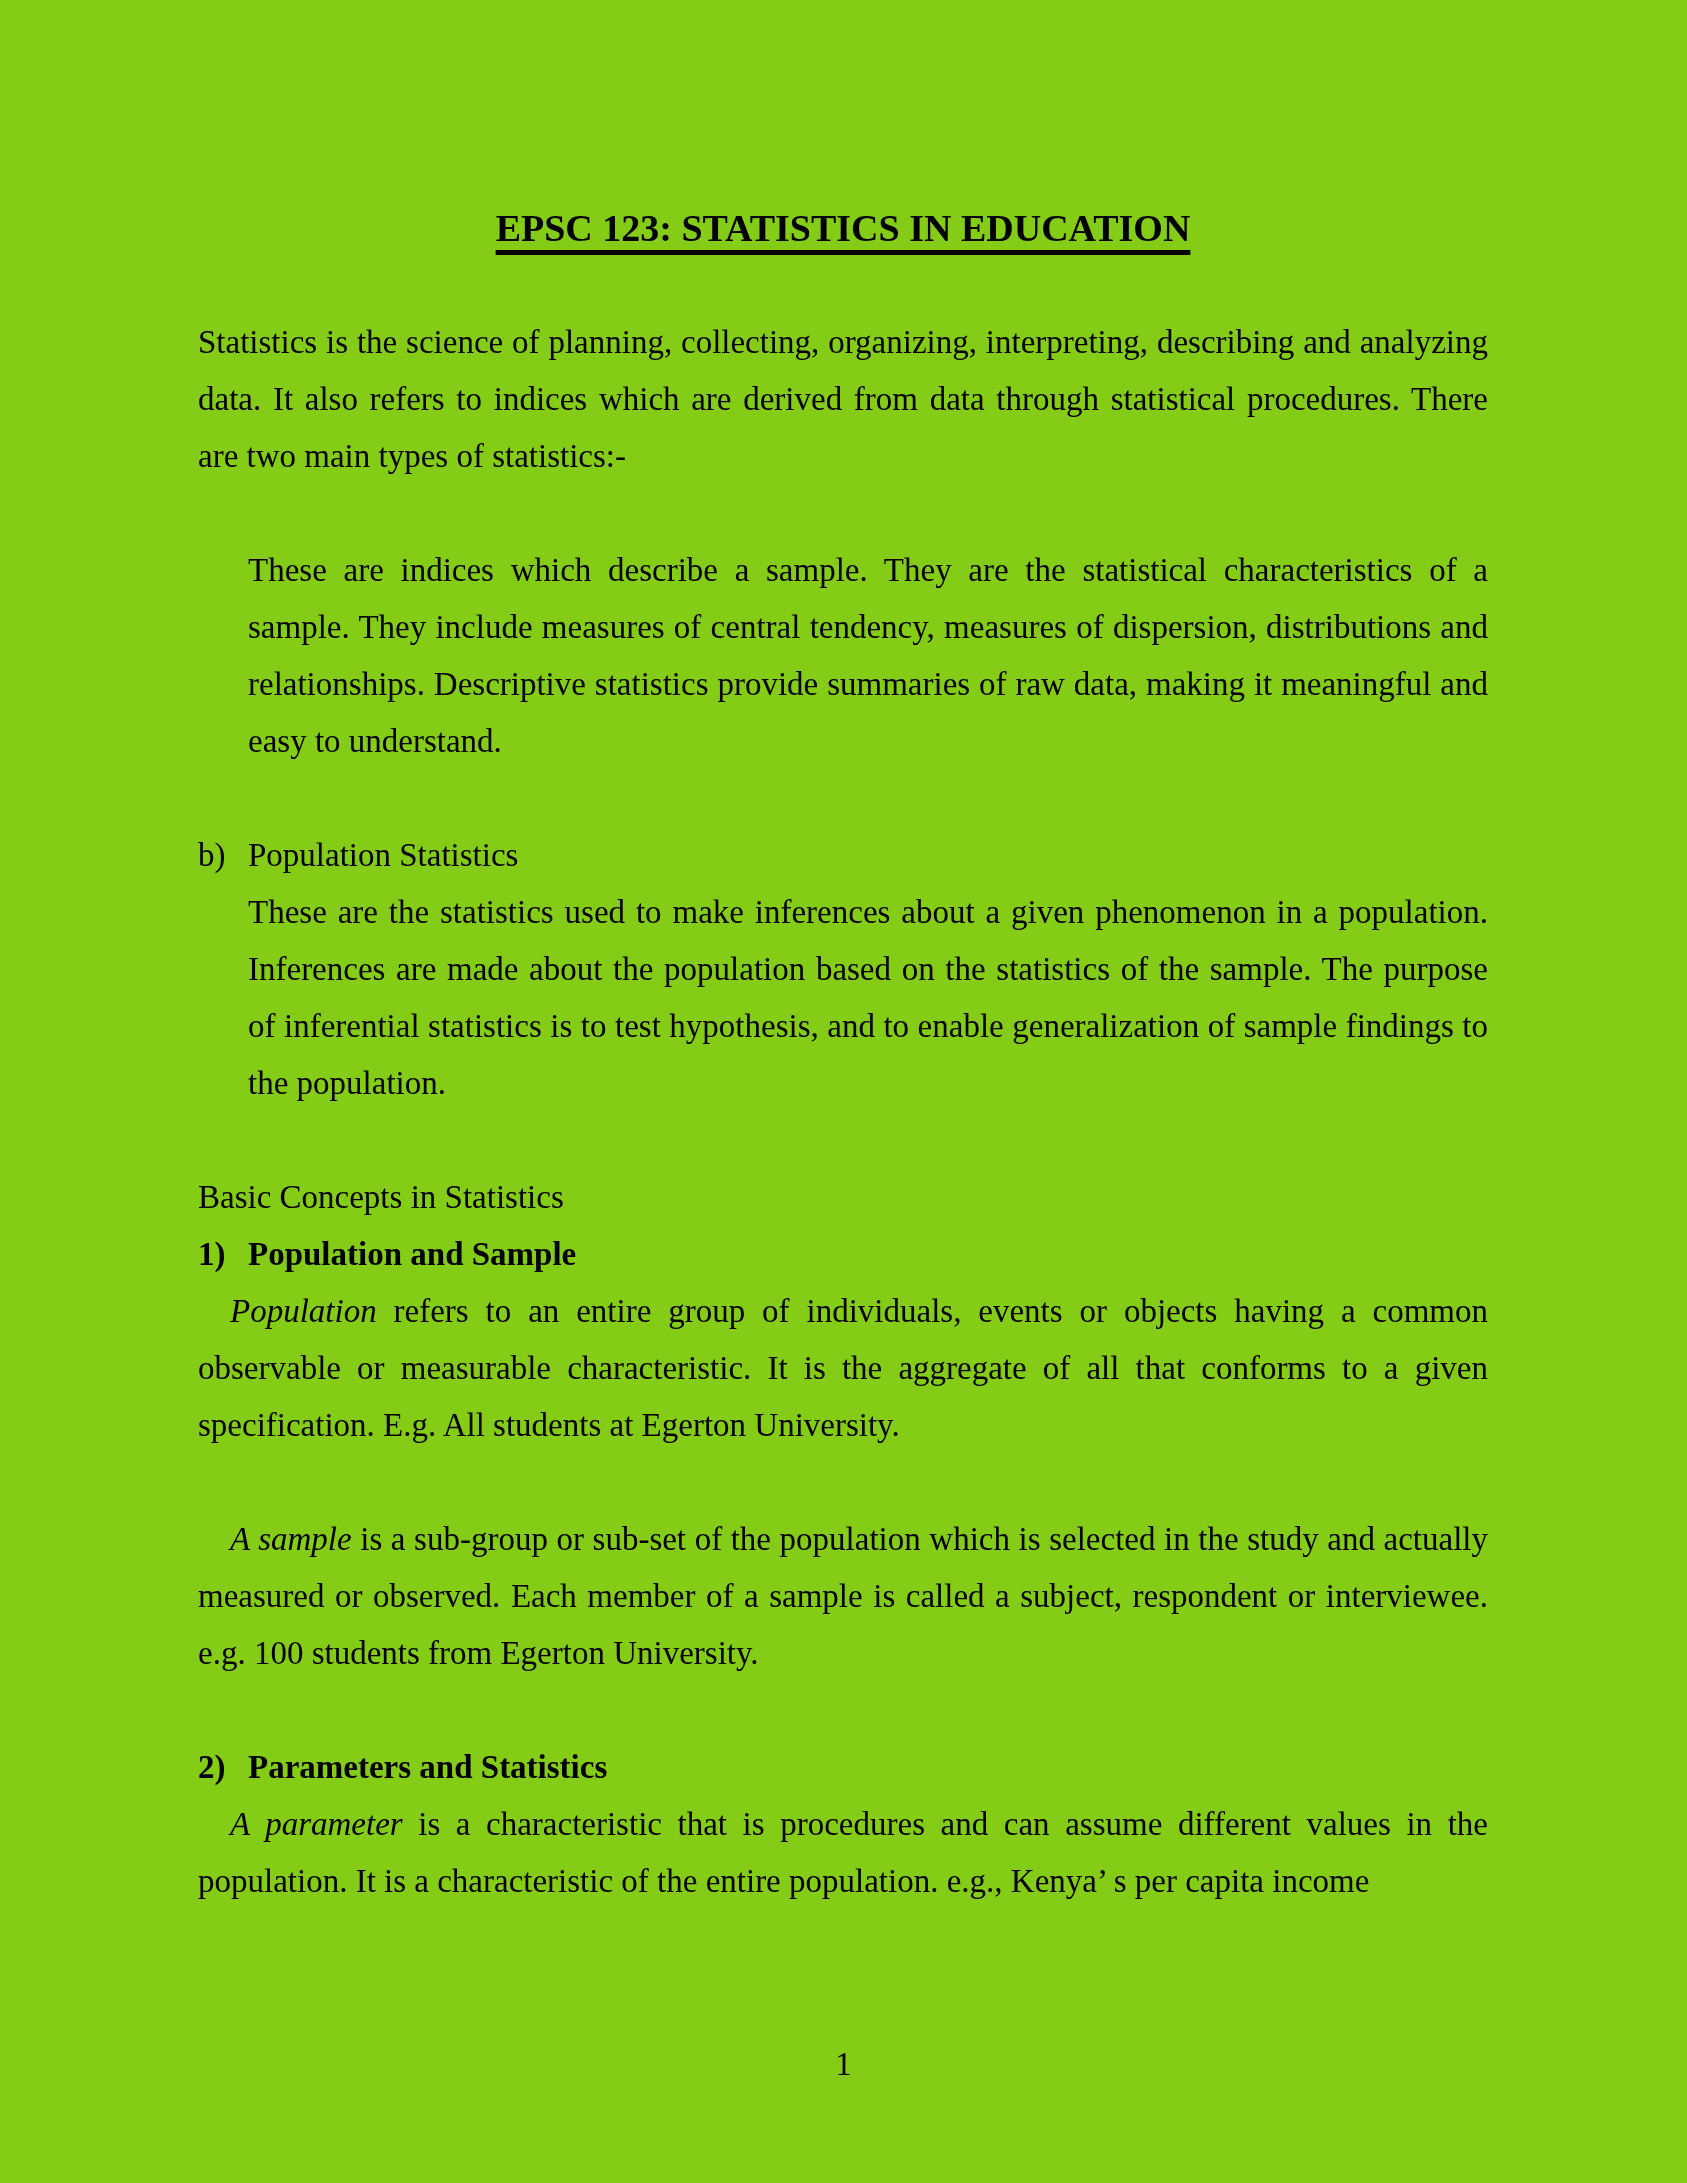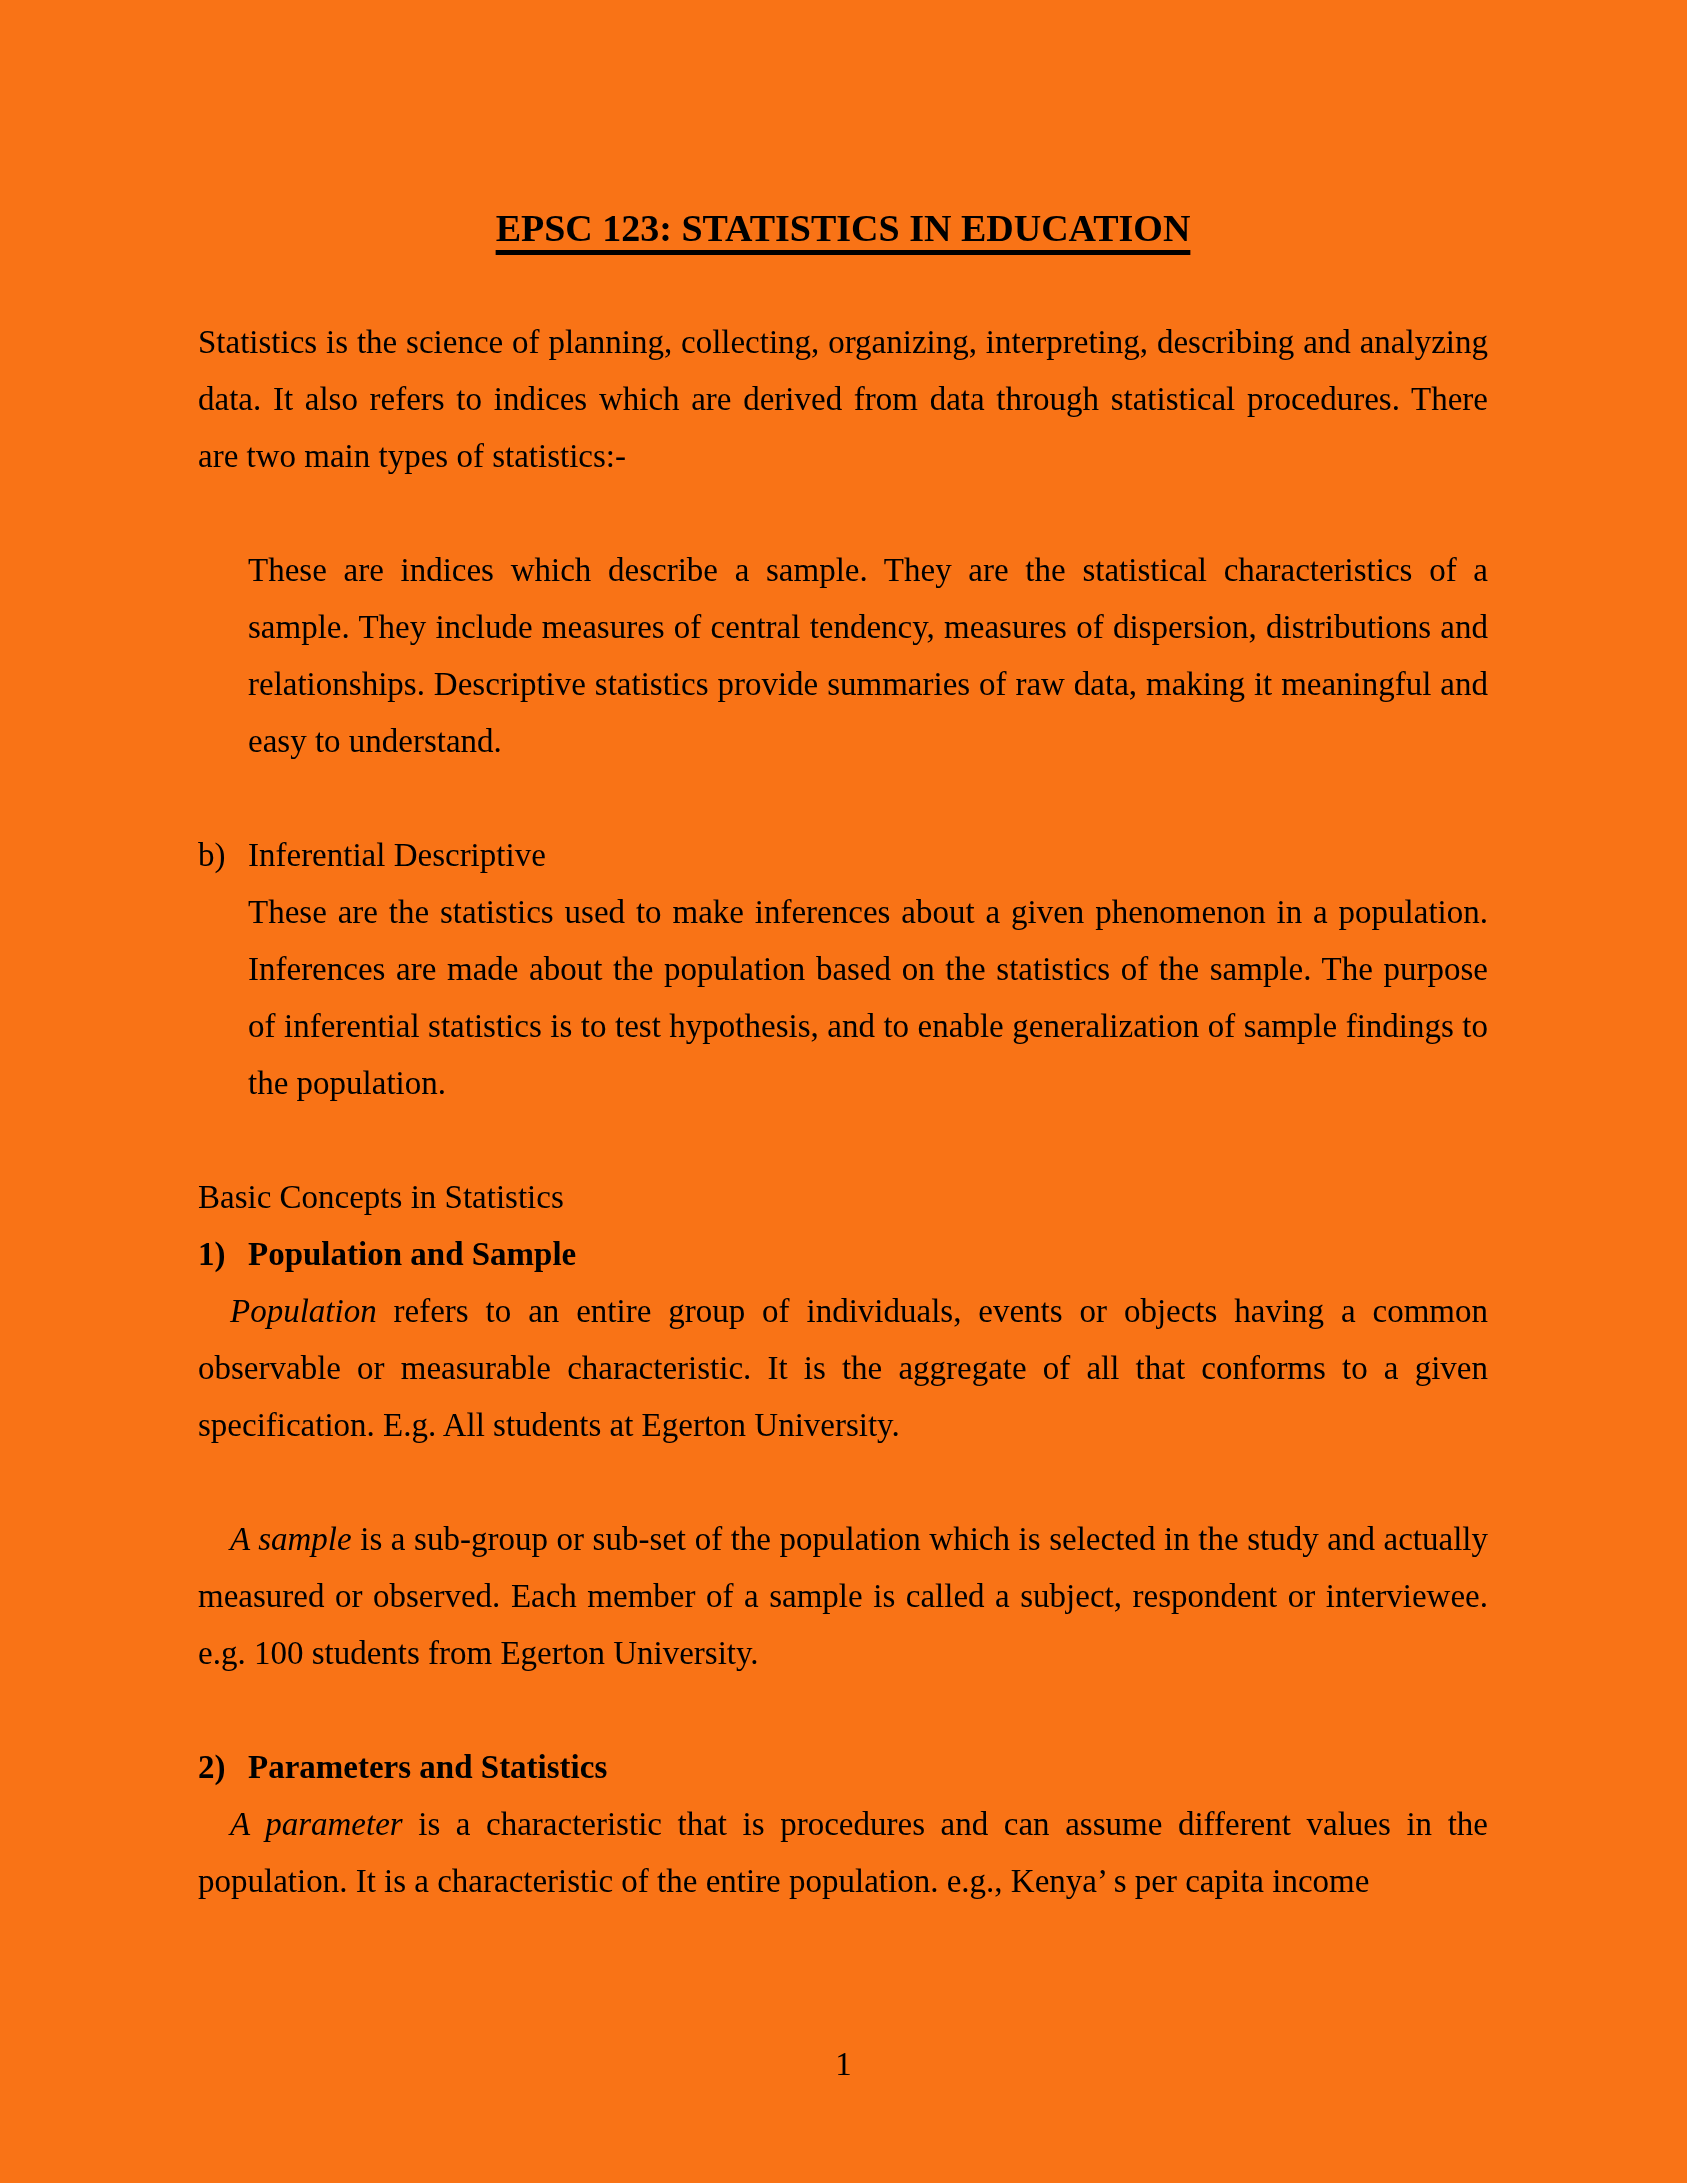--- a/index.html
+++ b/index.html
@@ -2,21 +2,21 @@
 <html style="font-size:10.6px"><head>
 <meta charset="utf-8">
 <style>
   * { margin: 0; padding: 0; box-sizing: border-box; }
   html, body { background: #ffffff; }
 
   .page {
     position: relative;
     width: 1687px;
     height: 2183px;
-    background: #f97316;
+    background: #84cc16;
     color: #000000;
     font-family: "Liberation Serif", "DejaVu Serif", serif;
     font-size: 33px;
     line-height: 57px;
     overflow: hidden;
   }
 
   .content {
     position: absolute;
     left: 198px;
@@ -73,21 +73,21 @@
     </div>
 
     <p class="justify gap"><span class="bold">Statistics</span><span> is the science of planning, collecting, organizing, interpreting, describing and analyzing data. It also refers to indices which are derived from data through statistical procedures. There are two main types of statistics:-</span></p>
 
     <div class="gap">
       <p class="justify indent">These are indices which describe a sample. They are the statistical characteristics of a sample. They include measures of central tendency, measures of dispersion, distributions and relationships. Descriptive statistics provide summaries of raw data, making it meaningful and easy to understand.</p>
     </div>
 
     <div class="gap">
       <div class="hang bold">
-        <span class="marker">b)</span><span>Inferential Descriptive</span>
+        <span class="marker">b)</span><span>Population Statistics</span>
       </div>
       <p class="justify indent">These are the statistics used to make inferences about a given phenomenon in a population. Inferences are made about the population based on the statistics of the sample. The purpose of inferential statistics is to test hypothesis, and to enable generalization of sample findings to the population.</p>
     </div>
 
     <div class="bold">Basic Concepts in Statistics</div>
 
     <div class="hang bold-italic">
       <span class="marker">1)</span><span>Population and Sample</span>
     </div>
 

